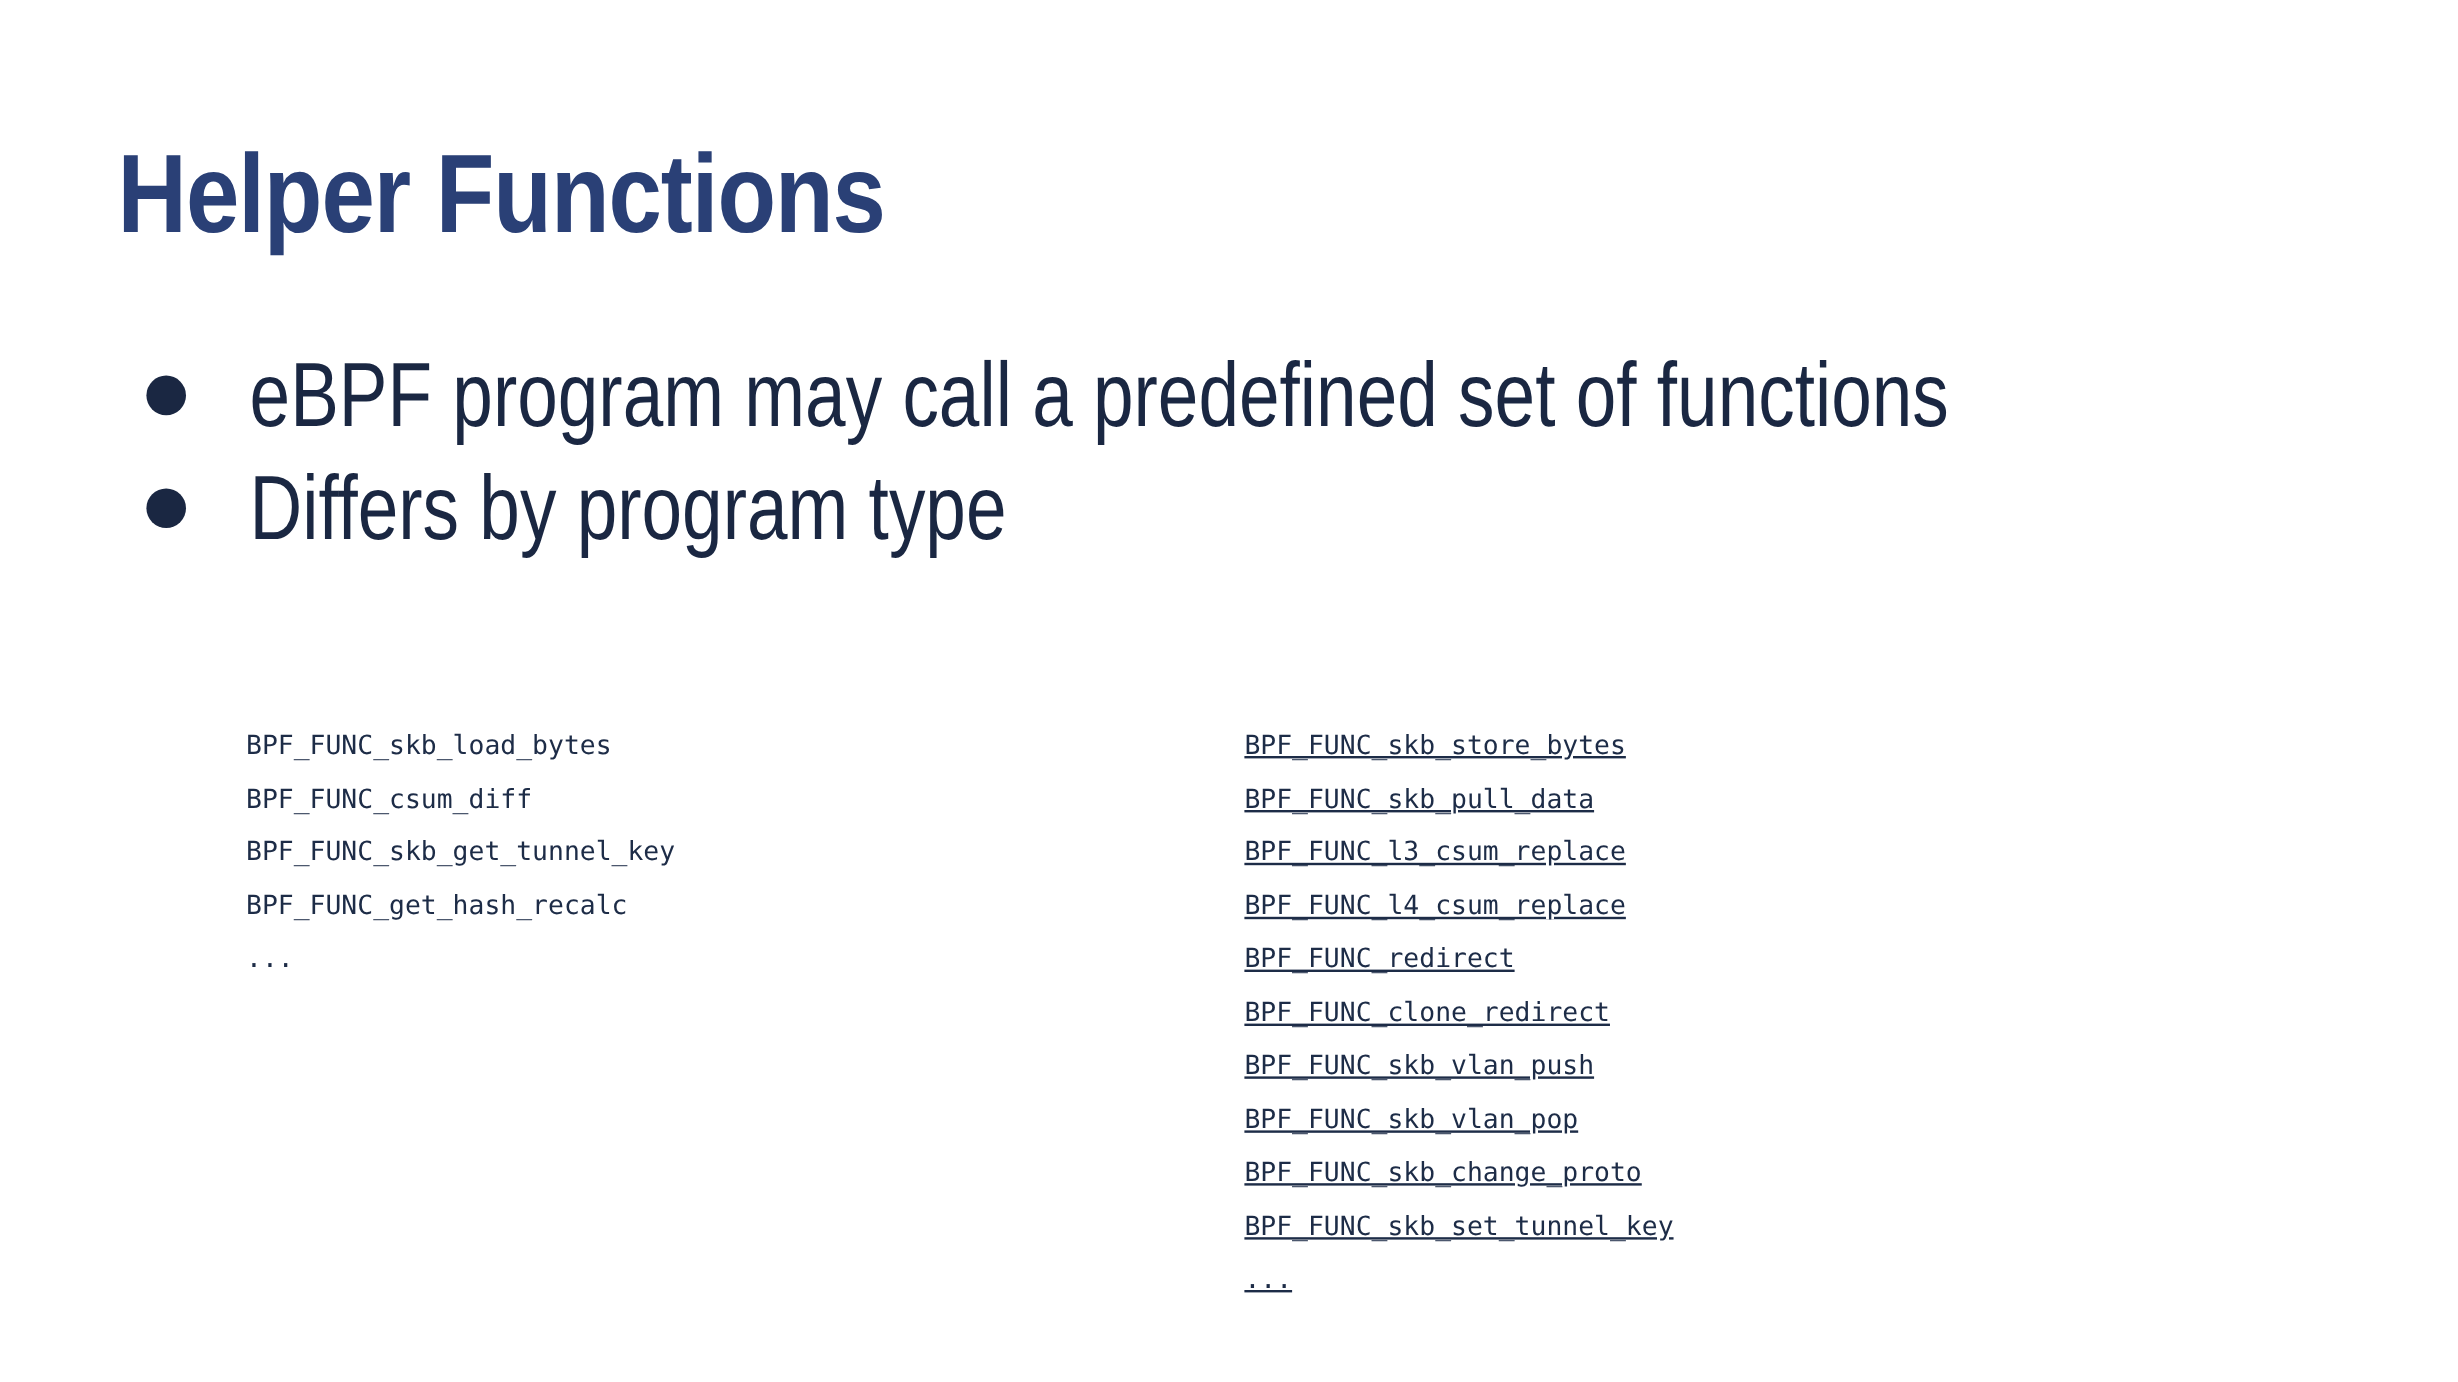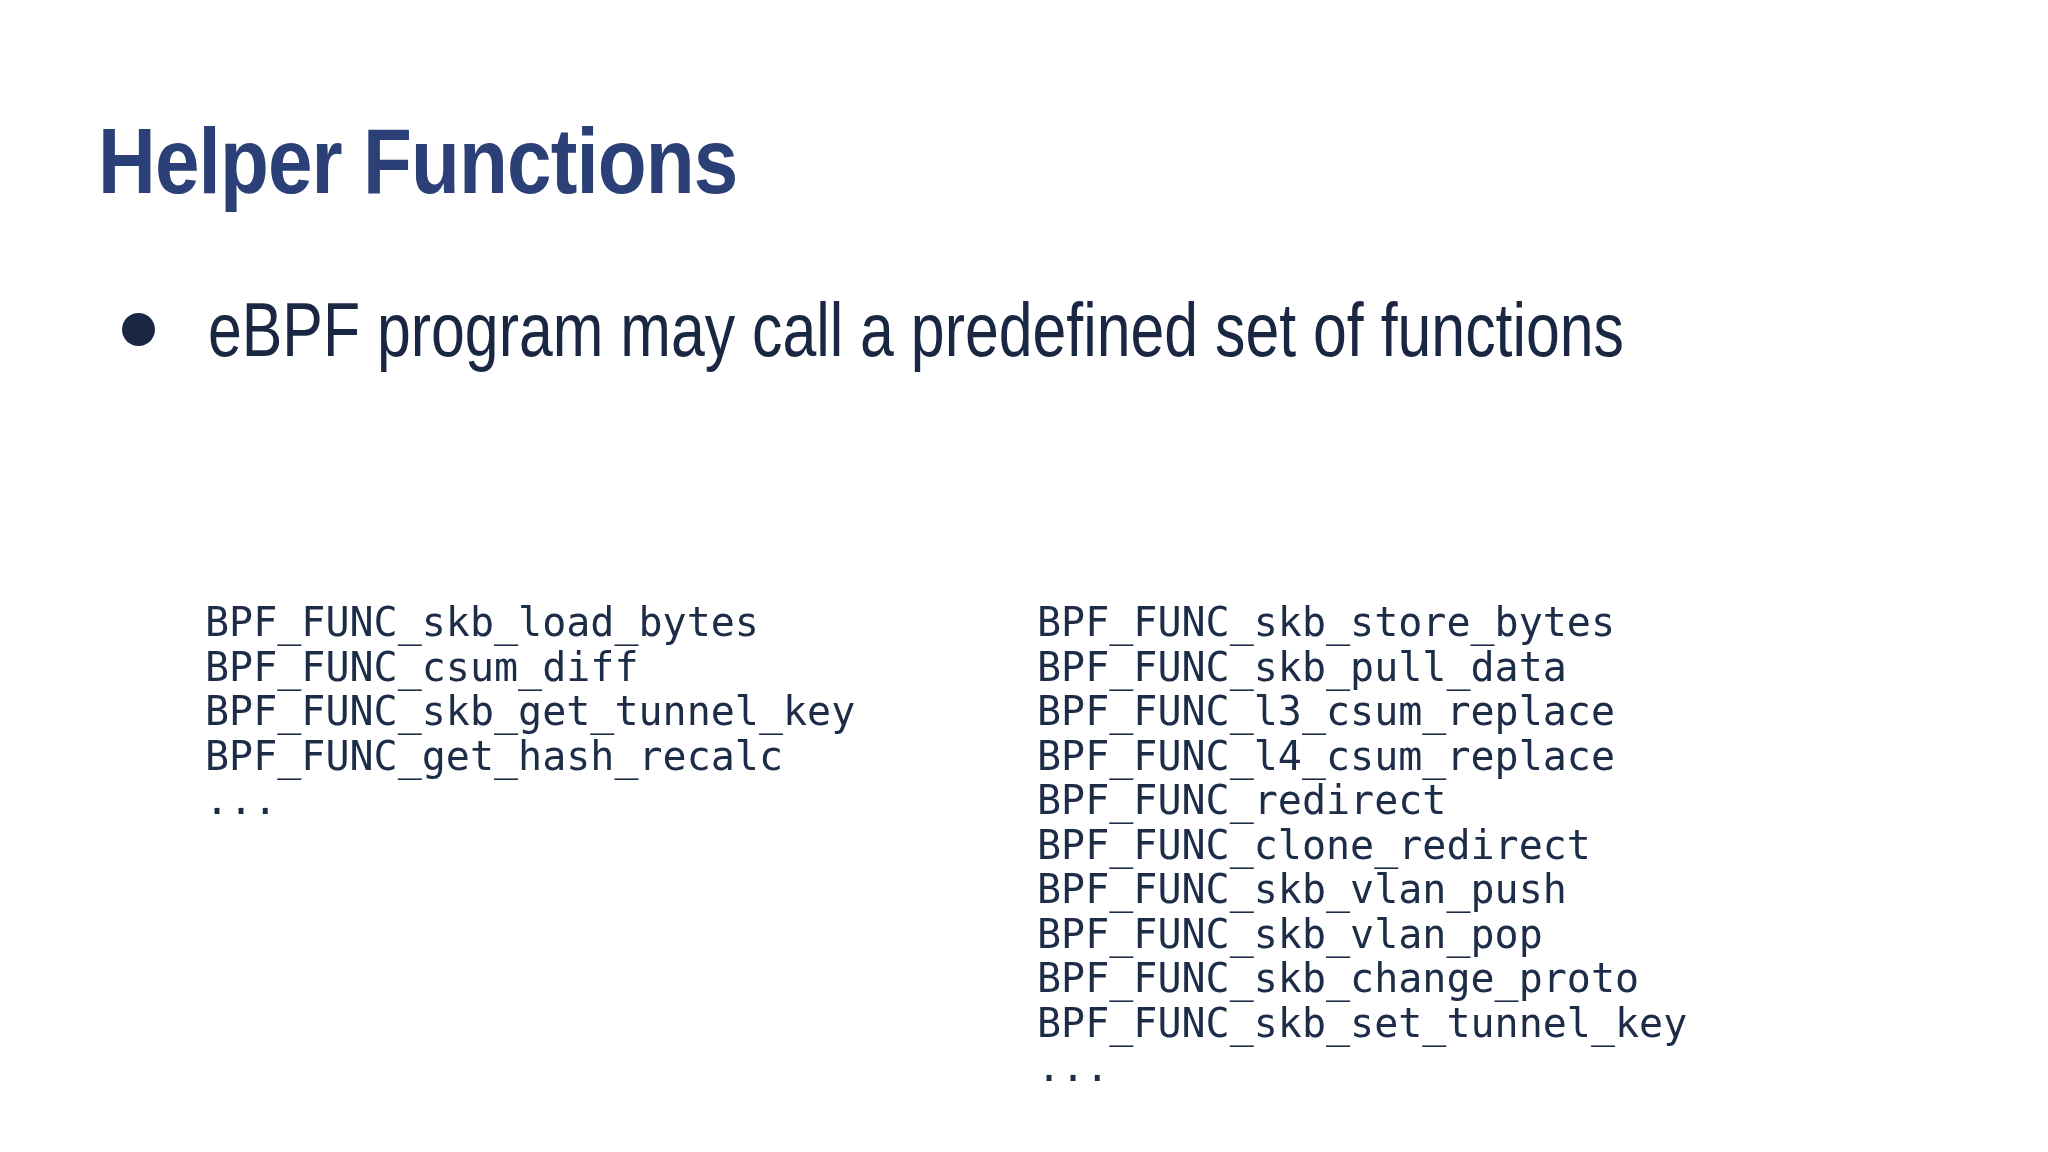--- a/index.html
+++ b/index.html
@@ -58,38 +58,42 @@
     color: var(--body, #1a2742);
     transform: scaleX(0.8);
     transform-origin: left center;
     white-space: nowrap;
   }
   .code-column {
     position: absolute;
     top: 600px;
     margin: 0;
     font-family: "DejaVu Sans Mono", "Liberation Mono", monospace;
-    font-size: 40px;
+    font-size: 22px;
     line-height: 44.5px;
     color: var(--code, #1d2c47);
     white-space: pre;
   }
   .code-left  { left: 205px; }
-  .code-right { left: 1037px; }
+  .code-right { left: 1037px; text-decoration: underline; }
 </style>
 </head>
 <body>
 
 <div class="slide">
   <h1 class="title">Helper Functions</h1>
 
   <ul class="bullets">
       <li class="bullet-item">
         <span class="bullet-dot"></span>
         <span class="bullet-text">eBPF program may call a predefined set of functions</span>
+      </li>
+      <li class="bullet-item">
+        <span class="bullet-dot"></span>
+        <span class="bullet-text">Differs by program type</span>
       </li>
     </ul>
 
   <pre class="code-column code-left">BPF_FUNC_skb_load_bytes
 BPF_FUNC_csum_diff
 BPF_FUNC_skb_get_tunnel_key
 BPF_FUNC_get_hash_recalc
 ...</pre>
 
   <pre class="code-column code-right">BPF_FUNC_skb_store_bytes

